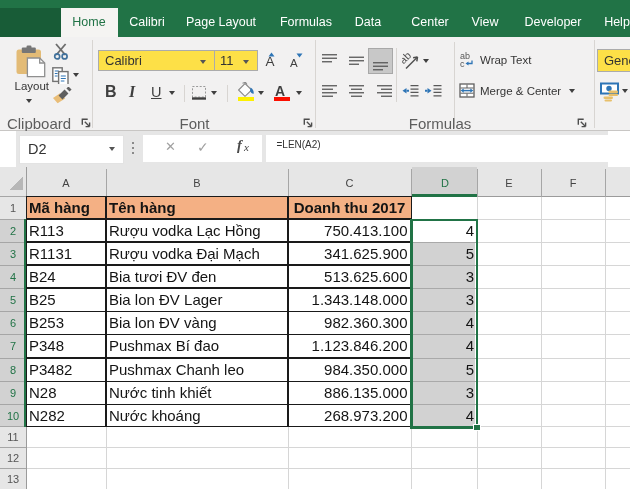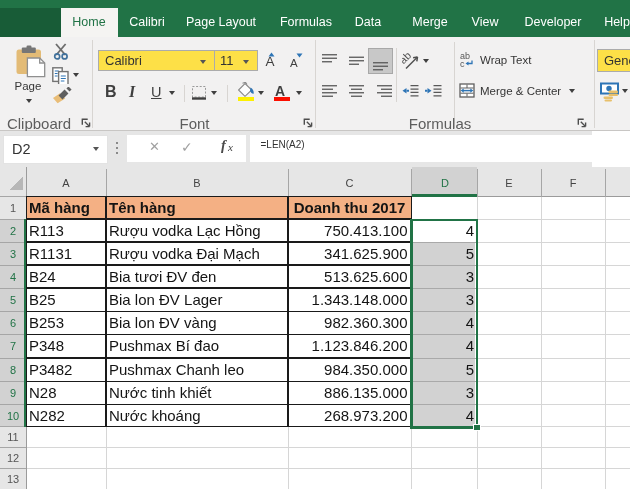--- a/index.html
+++ b/index.html
@@ -11,55 +11,55 @@
   .tab{position:absolute;top:8px;height:29px;line-height:29px;color:#fff;font-size:12.5px;transform:translateX(-50%);white-space:nowrap;}
   #filetab{position:absolute;left:0;top:8px;width:61px;height:29px;background:#185c37;}
   #hometab{position:absolute;left:61px;top:8px;width:57px;height:29px;background:#f5f4f2;}
   
   #ribbon{left:0;top:37px;width:630px;height:93px;background:#f2f1f1;border-bottom:1px solid #c8c6c4;}
   .vsep{position:absolute;top:3px;height:88px;width:1px;background:#d8d5d2;}
   .glabel{position:absolute;top:78px;font-size:15px;color:#5d5d5d;transform:translateX(-50%);white-space:nowrap;}
   .combo{position:absolute;background:#fde047;border:1px solid #ababab;font-size:13px;color:#333;}
   .dn{position:absolute;width:0;height:0;border-left:3.5px solid transparent;border-right:3.5px solid transparent;border-top:4px solid #555;}
   
-  #fbar{left:0;top:131px;width:592px;height:36px;background:#e6e6e6;}
+  #fbar{left:16px;top:131px;width:592px;height:36px;background:#e6e6e6;}
   .wbox{position:absolute;top:4px;height:27px;background:#fff;}
   #ribbon-icons{position:absolute;left:0;top:-37px;width:630px;height:131px;}
   
   #gridsvg{left:0;top:167px;}
 </style>
 </head>
 <body>
 <div id="app">
 
   <div class="abs" id="tabbar">
     <div id="filetab"></div>
     <div id="hometab"></div>
     <div class="tab" style="left:30px;margin-top:24px;">File</div>
     <div class="tab" style="left:89px;color:#217346;">Home</div>
     <div class="tab" style="left:147px;">Calibri</div>
     <div class="tab" style="left:306px;">Formulas</div>
     <div class="tab" style="left:221px;">Page Layout</div>
     <div class="tab" style="left:368px;">Data</div>
-    <div class="tab" style="left:430px;">Merge</div>
+    <div class="tab" style="left:430px;">Center</div>
     <div class="tab" style="left:485px;">View</div>
     <div class="tab" style="left:553px;">Developer</div>
     <div class="tab" style="left:617px;">Help</div>
   </div>
 
   <div class="abs" id="ribbon">
     <div id="ribbon-icons">
 <svg style="position:absolute;left:15px;top:44px;" width="31" height="35" viewBox="0 0 31 35">
           <rect x="1.5" y="5.5" width="24.5" height="24.5" rx="2.5" fill="#e3bb76"></rect>
           <rect x="11.5" y="1.5" width="5" height="4" rx="1.2" fill="#767676"></rect>
           <rect x="6.8" y="3.5" width="14" height="5.5" rx="1" fill="#767676"></rect>
           <path d="M12.4 14 h12.3 l5 5 v13.7 h-17.3 z" fill="#ffffff" stroke="#8f8f8f" stroke-width="1.3"></path>
           <path d="M24.7 14 v5 h5" fill="none" stroke="#8f8f8f" stroke-width="1.3"></path>
         </svg>
-<span style="position:absolute;left:14.5px;top:80px;font-size:11.5px;color:#363636;font-weight:normal;font-style:normal;font-family:'Liberation Sans',sans-serif;white-space:nowrap;">Page</span>
+<span style="position:absolute;left:14.5px;top:80px;font-size:11.5px;color:#363636;font-weight:normal;font-style:normal;font-family:'Liberation Sans',sans-serif;white-space:nowrap;">Layout</span>
 <span style="position:absolute;left:25.5px;top:99px;width:0;height:0;border-left:3.5px solid transparent;border-right:3.5px solid transparent;border-top:4px solid #3f3f3f;"></span>
 <svg style="position:absolute;left:53px;top:43px;" width="17" height="18" viewBox="0 0 17 18">
           <path d="M3 1 L12.4 12" stroke="#6d6d6d" stroke-width="1.8" fill="none"></path>
           <path d="M12.6 1 L3.2 12" stroke="#6d6d6d" stroke-width="1.8" fill="none"></path>
           <circle cx="4.2" cy="13.4" r="2.5" fill="none" stroke="#41719c" stroke-width="1.7"></circle>
           <circle cx="11.6" cy="13.4" r="2.5" fill="none" stroke="#41719c" stroke-width="1.7"></circle>
         </svg>
 <svg style="position:absolute;left:52px;top:67px;" width="17" height="17" viewBox="0 0 17 17">
           <rect x="0.8" y="0.8" width="9.4" height="13.6" fill="#fff" stroke="#737373" stroke-width="1.4"></rect>
           <path d="M2.8 4 h4 M2.8 6.5 h2.8 M2.8 9 h2.8" stroke="#2e75b6" stroke-width="1.1"></path>

